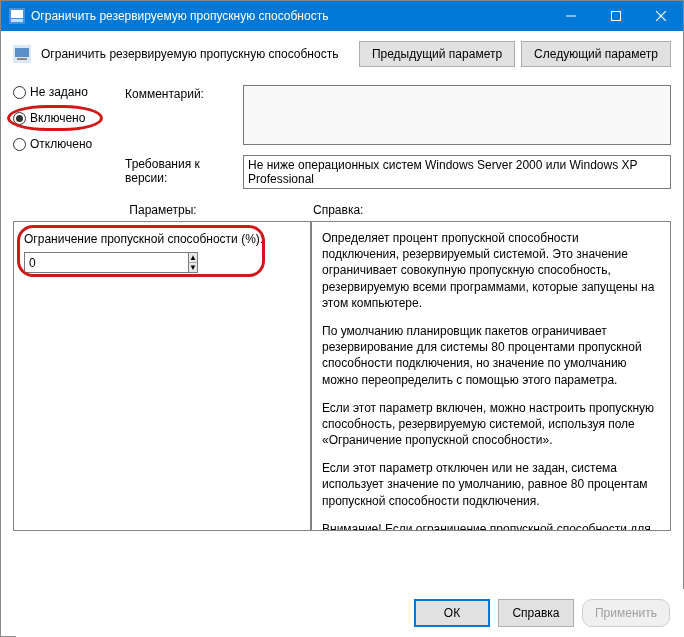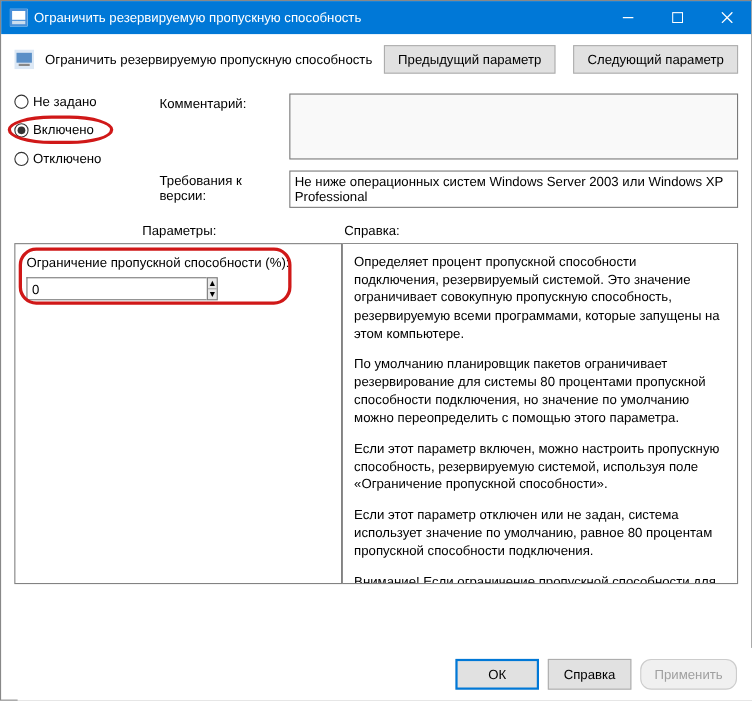--- a/index.html
+++ b/index.html
@@ -27,21 +27,21 @@
   color: #fff; cursor: pointer;
 }
 .content { padding: 10px 12px 0 12px; }
 .header-row {
   display: flex;
   align-items: center;
   gap: 10px;
 }
 .header-icon { width: 18px; height: 18px; }
 .header-title { flex: 1; font-size: 12px; }
-.nav-buttons { display: flex; gap: 16px; margin-left:auto; }
+.nav-buttons { display: flex; gap: 6px; margin-left:auto; }
 .btn {
   background: #e1e1e1;
   border: 1px solid #adadad;
   padding: 5px 12px;
   font-size: 12px;
   cursor: pointer;
   min-width: 80px;
 }
 .btn.primary { border: 2px solid #0078d7; background:#e1e1e1;}
 .btn.disabled { color:#a0a0a0; background:#f0f0f0; border-color:#ccc; cursor:default;border-radius:10px;}
@@ -56,21 +56,21 @@
 .radio-dot.checked::after {
   content:""; width:7px; height:7px; border-radius:50%; background:#333;
 }
 .highlight-oval {
   position:absolute;
   border: 3px solid #d01818;
   border-radius: 50%/60%;
   pointer-events:none;
 }
 .fields-col { flex:1; display:flex; flex-direction:column; gap:10px; }
-.field-row { display:flex; gap:8px; align-items:flex-start;margin-left:20px;}
+.field-row { display:flex; gap:8px; align-items:flex-start;}
 .field-label { width: 110px; padding-top:2px;}
 .textarea, .textbox {
   flex:1; border:1px solid #7a7a7a; background:#fff;
   font-family:inherit; font-size:12px; padding:2px 4px;
   resize:none;
 }
 .textarea.comment { height:60px; background:#f9f9f9;}
 .textarea.req { height:34px; overflow-y:scroll;}
 .section-labels { display:flex; margin-top:14px; padding:0 0 4px 0;}
 .section-labels .lab1 { width: 300px; text-align: center;}
@@ -177,21 +177,21 @@
       </div>
       <span class="highlight-oval" style="left:-6px; top:20px; width:96px; height:26px;"></span>
     </div>
     <div class="fields-col">
       <div class="field-row">
         <div class="field-label">Комментарий:</div>
         <textarea class="textarea comment scroll-stub" style=""></textarea>
       </div>
       <div class="field-row">
         <div class="field-label">Требования к версии:</div>
-        <div class="textarea req scroll-stub" style="overflow-y:scroll;">Не ниже операционных систем Windows Server 2003 или Windows XP Professional</div>
+        <div class="textarea req scroll-stub" style="overflow-y:scroll;">Не ниже операционных систем Windows Server 2000 или Windows XP Professional</div>
       </div>
     </div>
   </div>
 
   <div class="section-labels">
     <div class="lab1">Параметры:</div>
     <div>Справка:</div>
   </div>
 
   <div class="panels" style="position:relative;">

